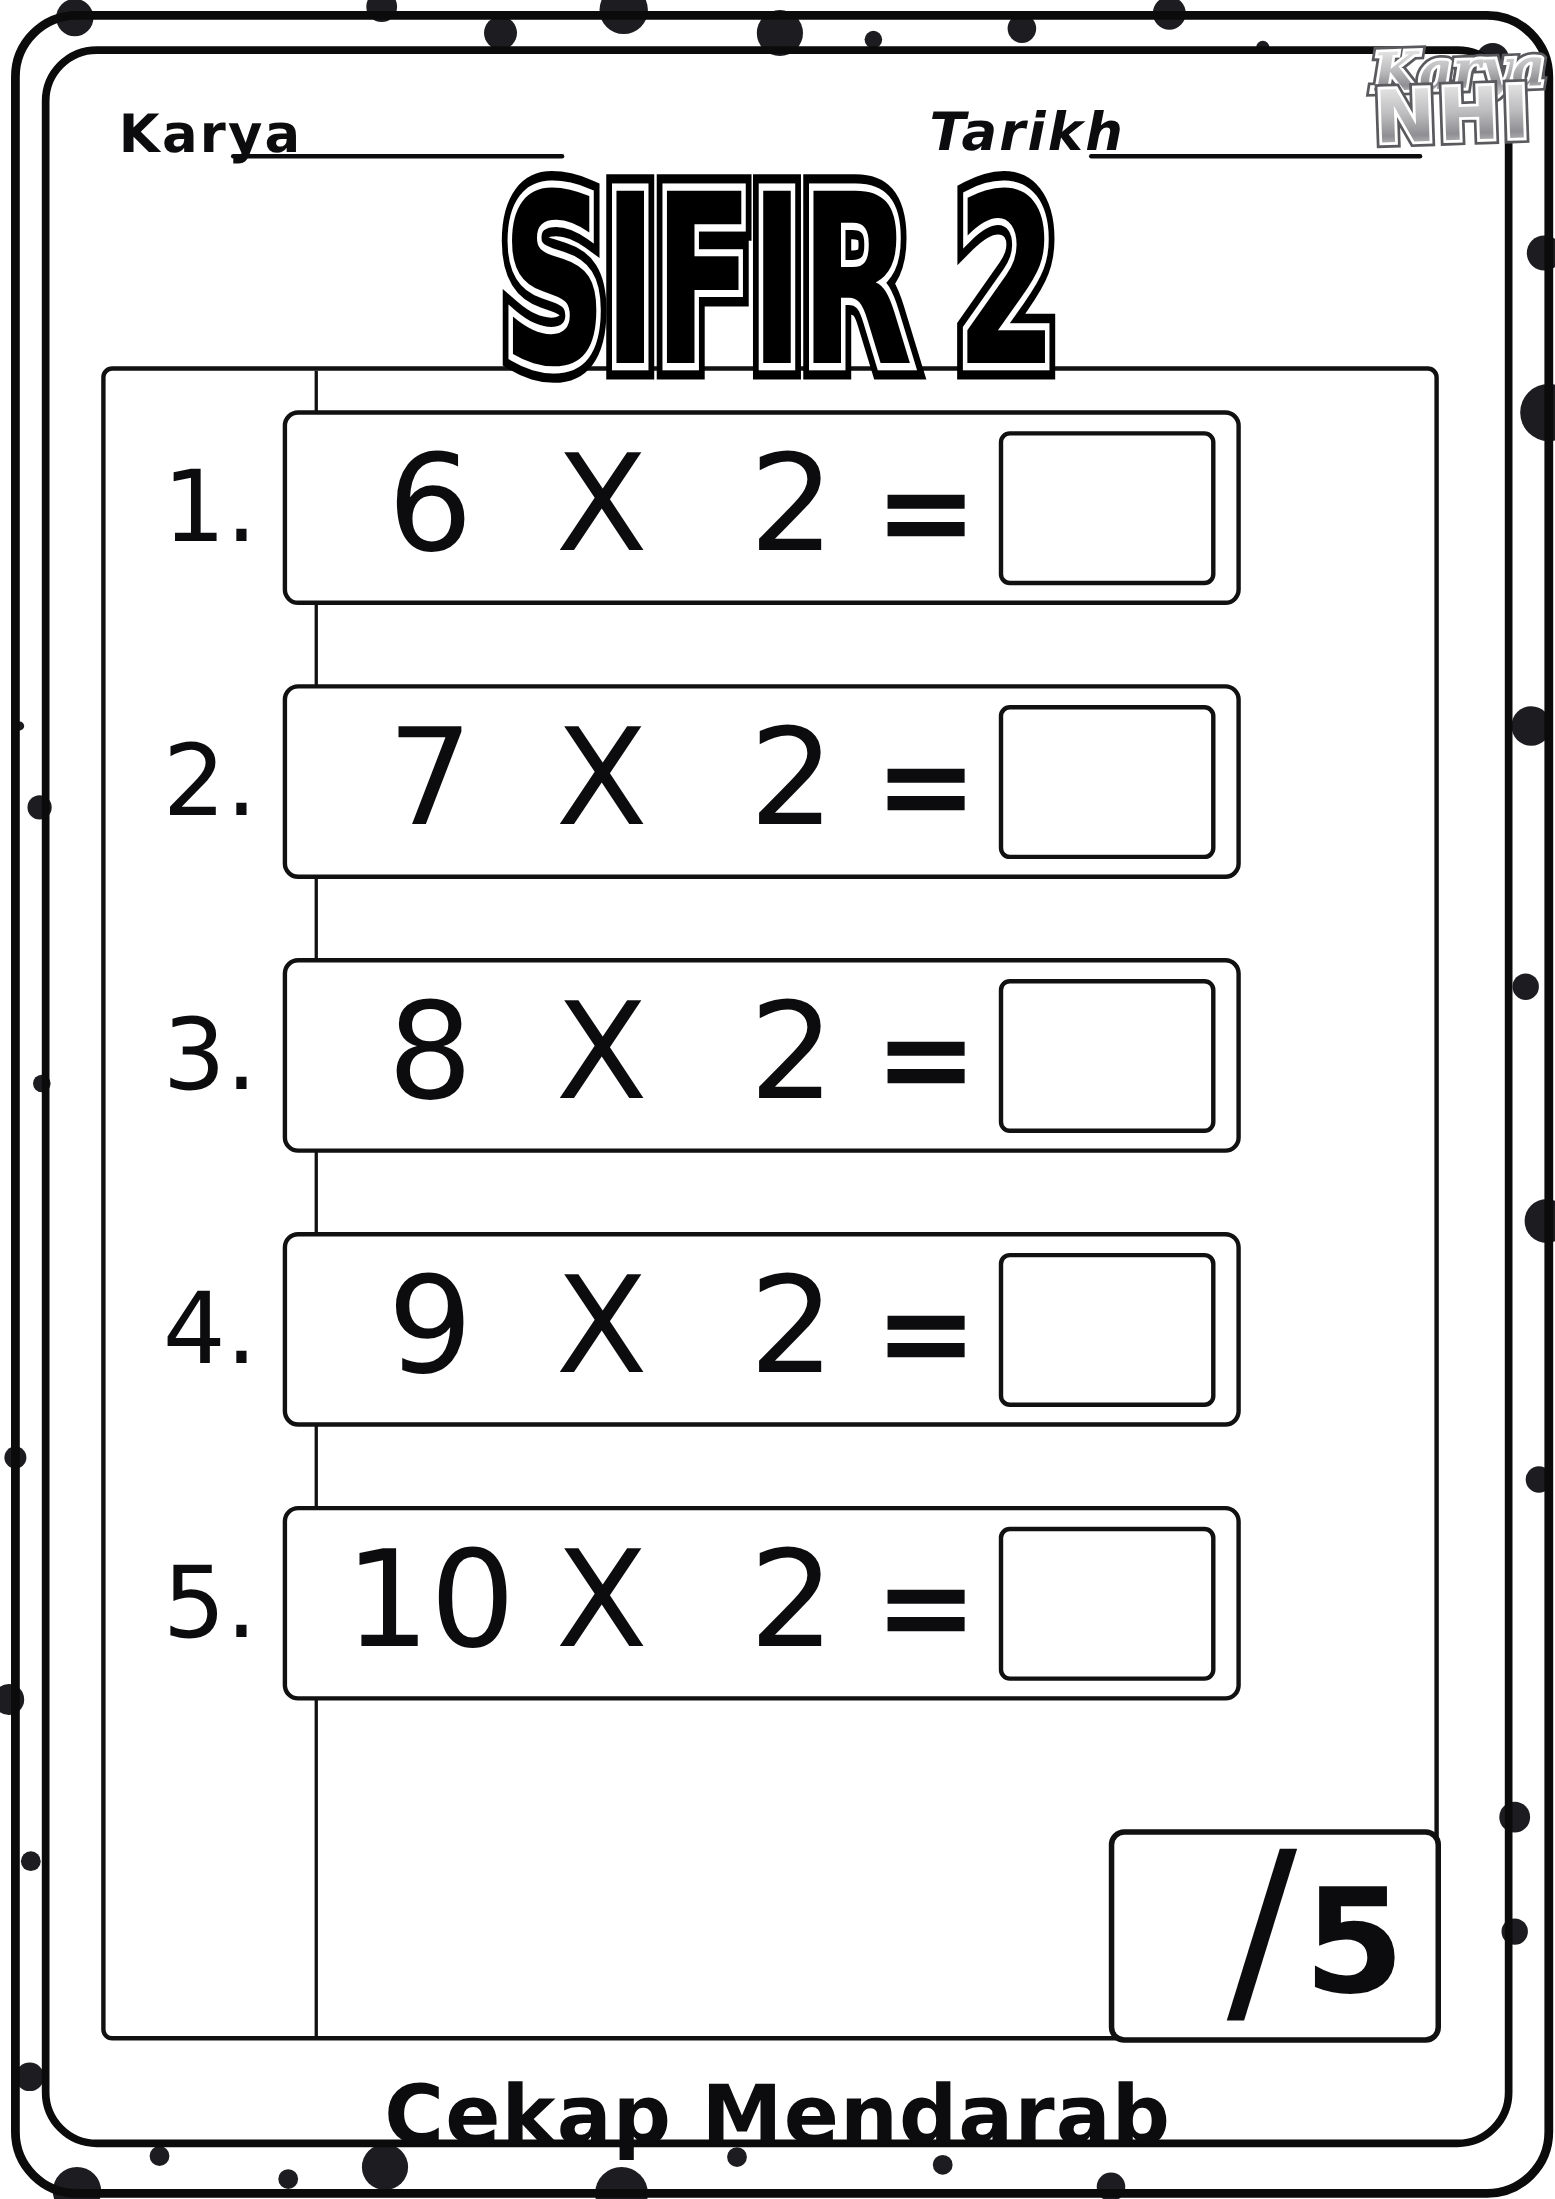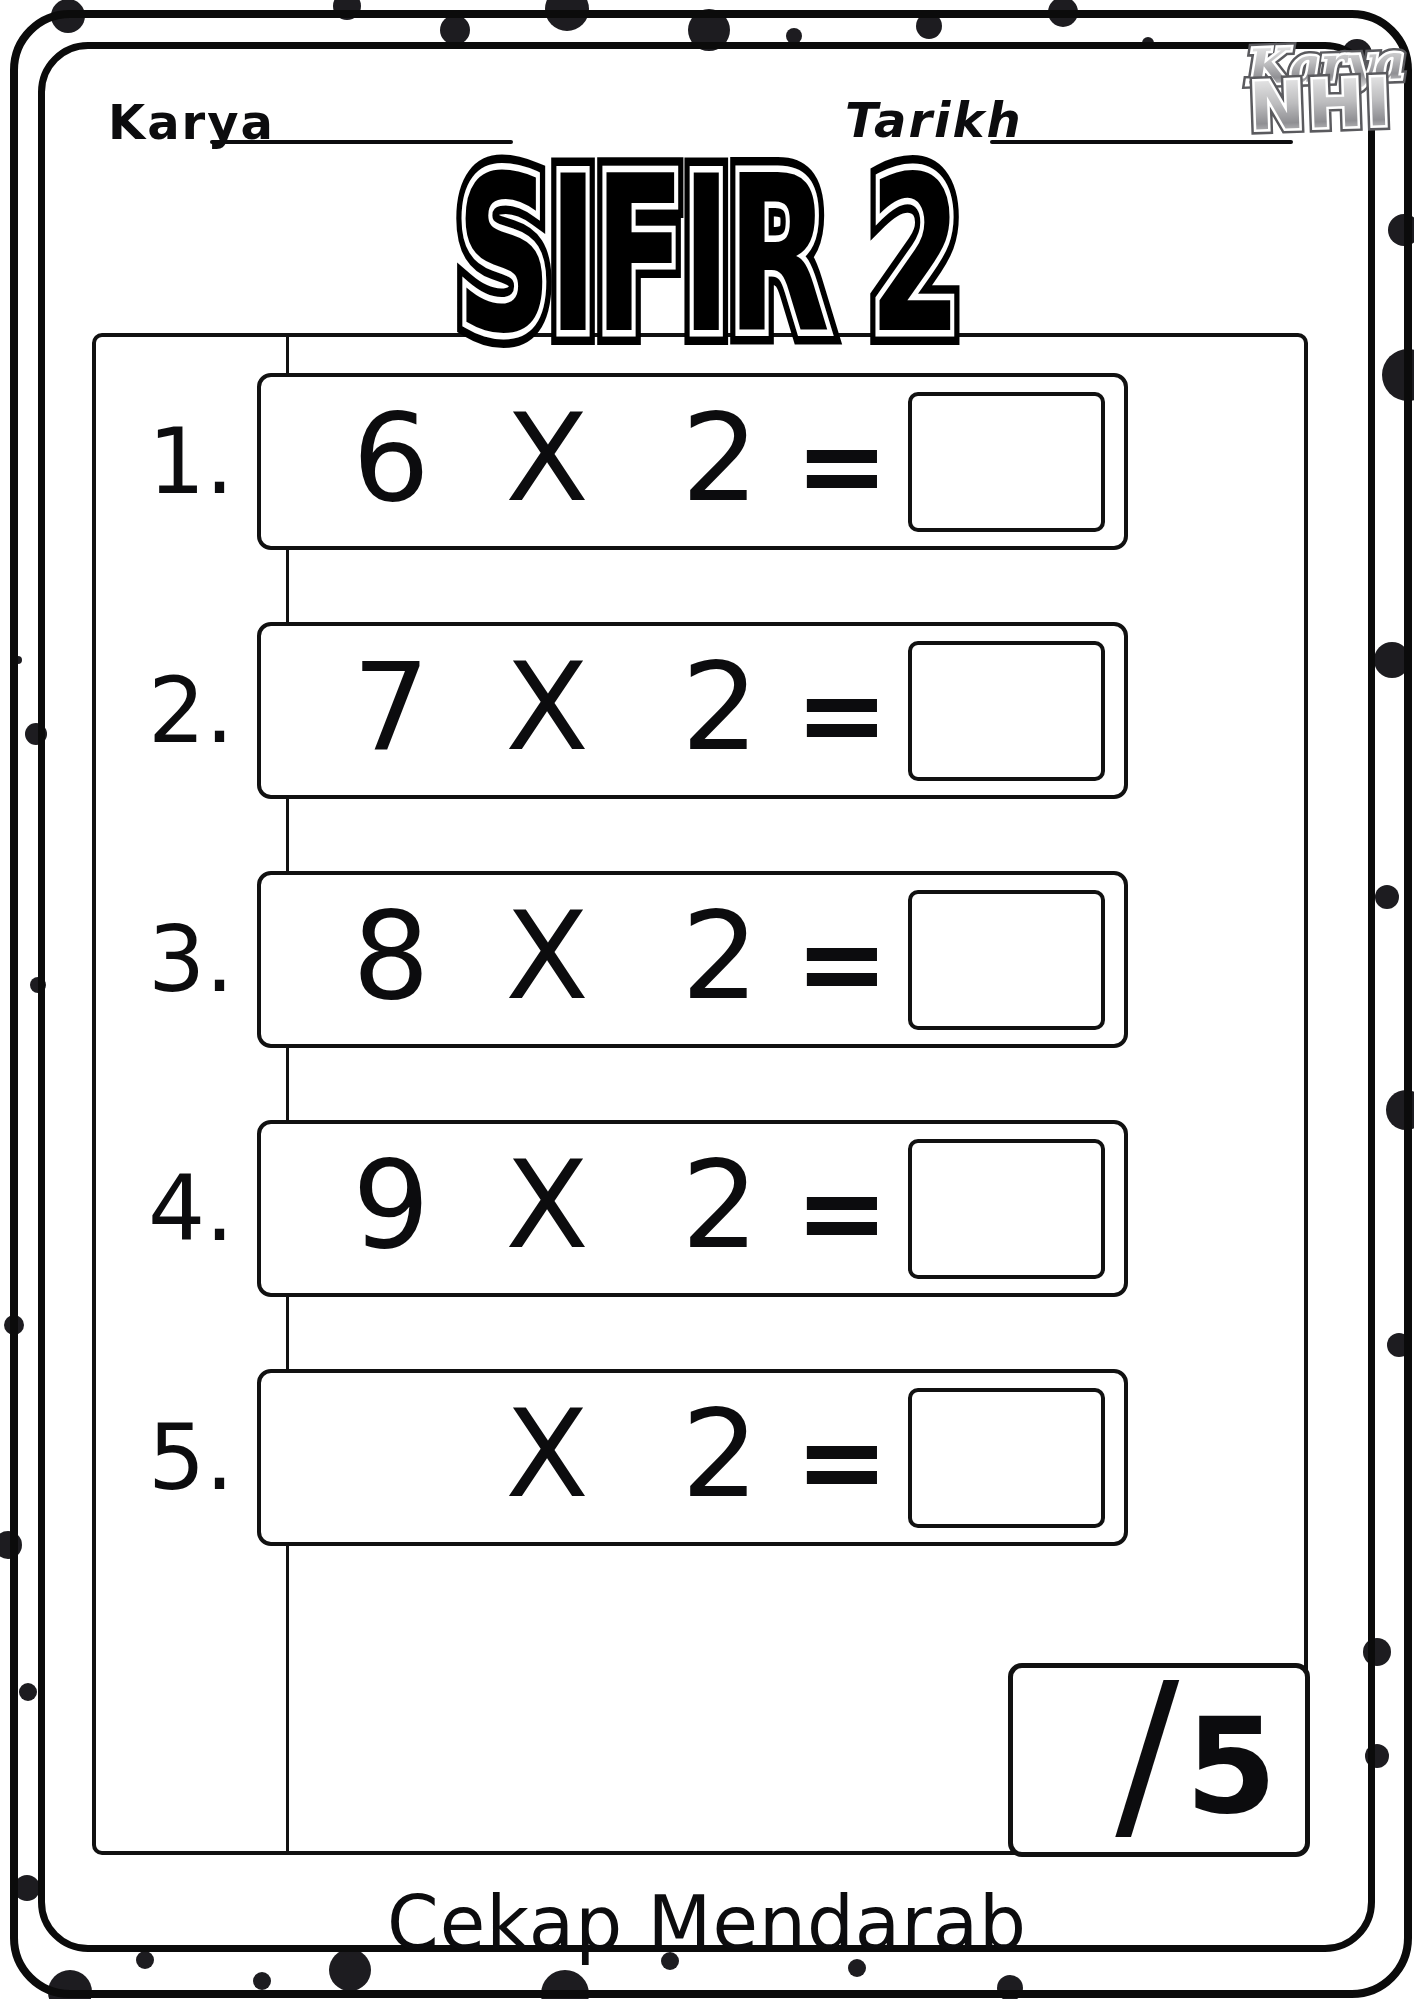--- a/index.html
+++ b/index.html
@@ -81,21 +81,21 @@
   .score-box{
     position:absolute;left:1008px;top:1663px;width:302px;height:194px;z-index:8;
     box-sizing:border-box;border:5px solid #111;border-radius:14px;background:#fff;
     display:flex;align-items:center;justify-content:flex-end;padding-right:28px;
   }
   .score-slash{font-size:190px;font-weight:400;line-height:1;transform:translateY(-6px);margin-right:6px;}
   .score-total{font-size:132px;font-weight:600;line-height:1;transform:translateY(6px);}
   
   .footer-text{
     position:absolute;left:0;right:0;top:1880px;z-index:9;text-align:center;
-    font-size:74px;font-weight:400;letter-spacing:1px;
+    font-size:74px;font-weight:700;letter-spacing:1px;
   }
 </style>
 </head>
 <body>
 
 <div class="page">
 
   <svg class="dots-layer" viewBox="0 0 1414 1999" xmlns="http://www.w3.org/2000/svg">
     <g fill="#1d1c20">
       <circle cx="68" cy="16" r="17"></circle>
@@ -209,20 +209,21 @@
         <span class="tok tok-x">X</span>
         <span class="tok tok-op2">2</span>
         <span class="tok tok-eq">=</span>
         <div class="answer-box"></div>
       </div>
     </div>
 
     <div class="problem-row" style="top:1032px">
       <div class="row-number">5.</div>
       <div class="strip">
+        <span class="tok tok-op1">10</span>
         <span class="tok tok-x">X</span>
         <span class="tok tok-op2">2</span>
         <span class="tok tok-eq">=</span>
         <div class="answer-box"></div>
       </div>
     </div>
   </div>
 
   <div class="score-box">
     <span class="score-slash">/</span>

